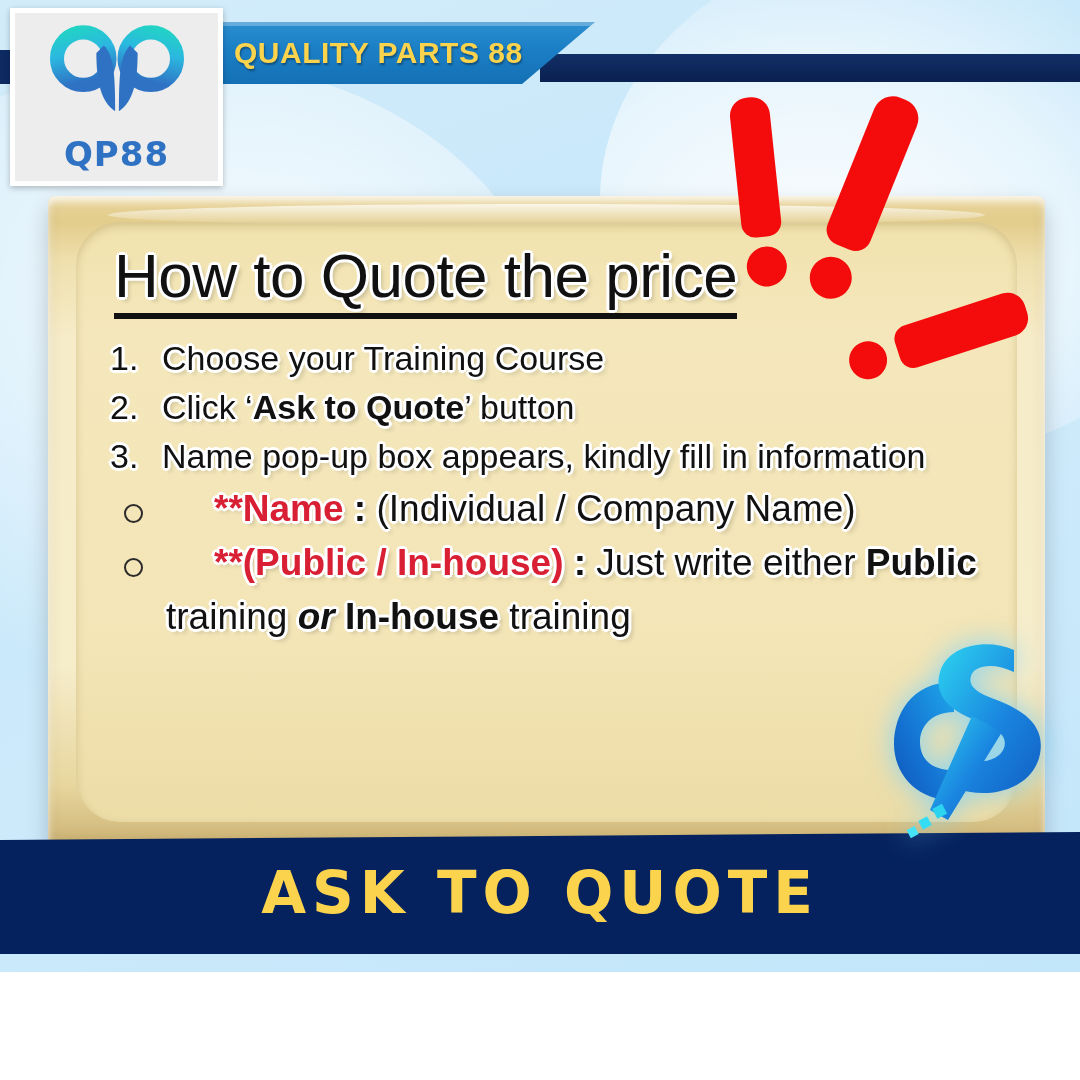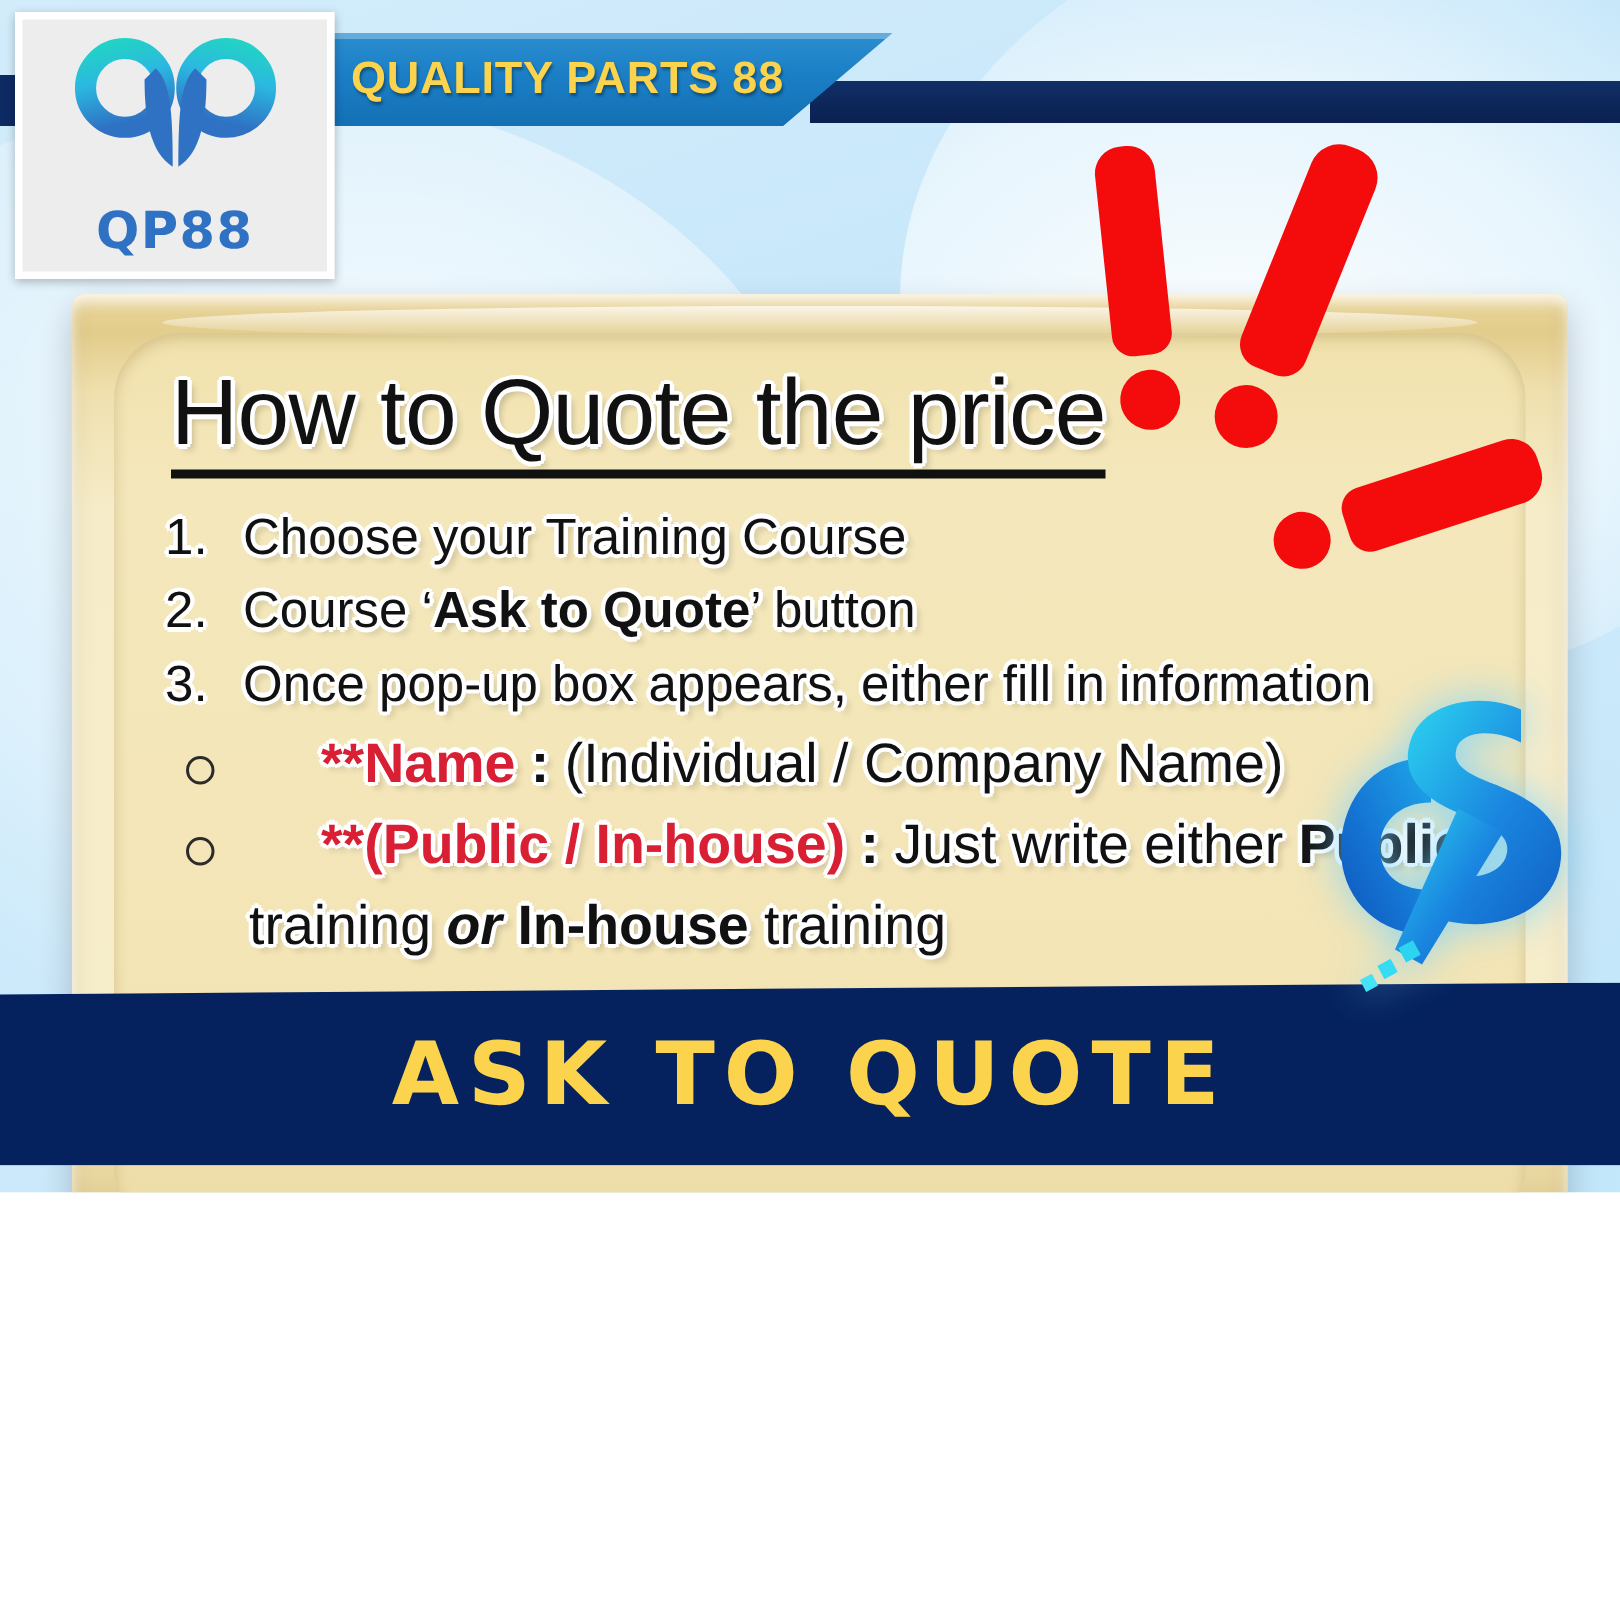--- a/index.html
+++ b/index.html
@@ -3,21 +3,21 @@
 <meta charset="utf-8">
 <style>
   html, body {
     margin: 0;
     padding: 0;
     background: #fff;
   }
   #poster {
     position: relative;
     width: 1080px;
-    height: 795px;
+    height: 972px;
     overflow: hidden;
     font-family: "Liberation Sans", sans-serif;
     background: linear-gradient(160deg, #d3ecfa 0%, #c8e8fa 35%, #cdeafb 60%, #c2e6fa 100%);
   }
 
   
   .bg-cloud-a {
     position: absolute;
     right: -140px;
     top: -60px;
@@ -359,24 +359,24 @@
 
     <div class="card-content">
 
       <h1 class="poster-title outline">How to Quote the price</h1>
 
       <ol class="steps">
         <li class="outline">
           <span>Choose your Training Course</span>
         </li>
         <li class="outline">
-          <span>Course ‘</span><span class="bold">Ask to Quote</span><span>’ button</span>
+          <span>Click ‘</span><span class="bold">Ask to Quote</span><span>’ button</span>
         </li>
         <li class="outline">
-          <span>Once pop-up box appears, either fill in information</span>
+          <span>Name pop-up box appears, kindly fill in information</span>
         </li>
       </ol>
 
       <ul class="subs">
         <li class="outline">
           <span class="red">**Name</span><span class="bold"> :  </span><span>(Individual / Company Name)</span>
         </li>
         <li class="outline">
           <span class="red">**(Public / In-house)</span><span class="bold"> : </span><span>Just write either </span><span class="bold">Public</span><span> training </span><span class="ital-bold">or</span><span class="bold"> In-house</span><span> training</span>
         </li>

